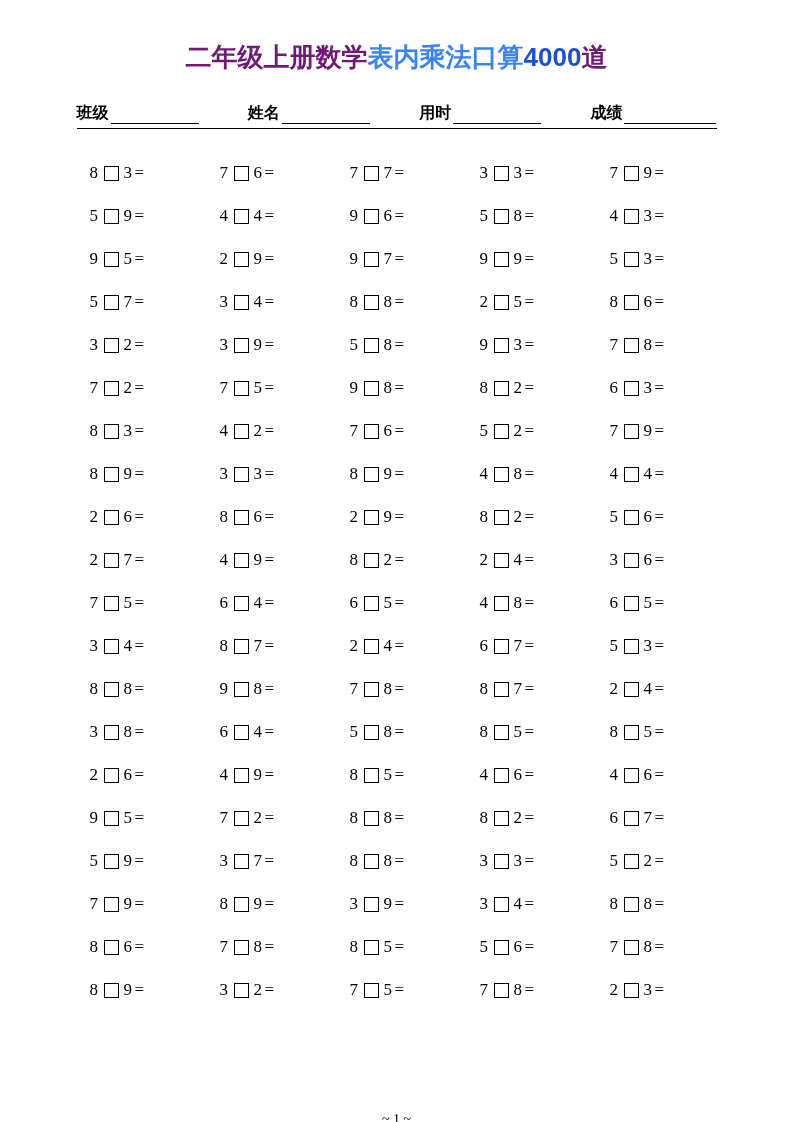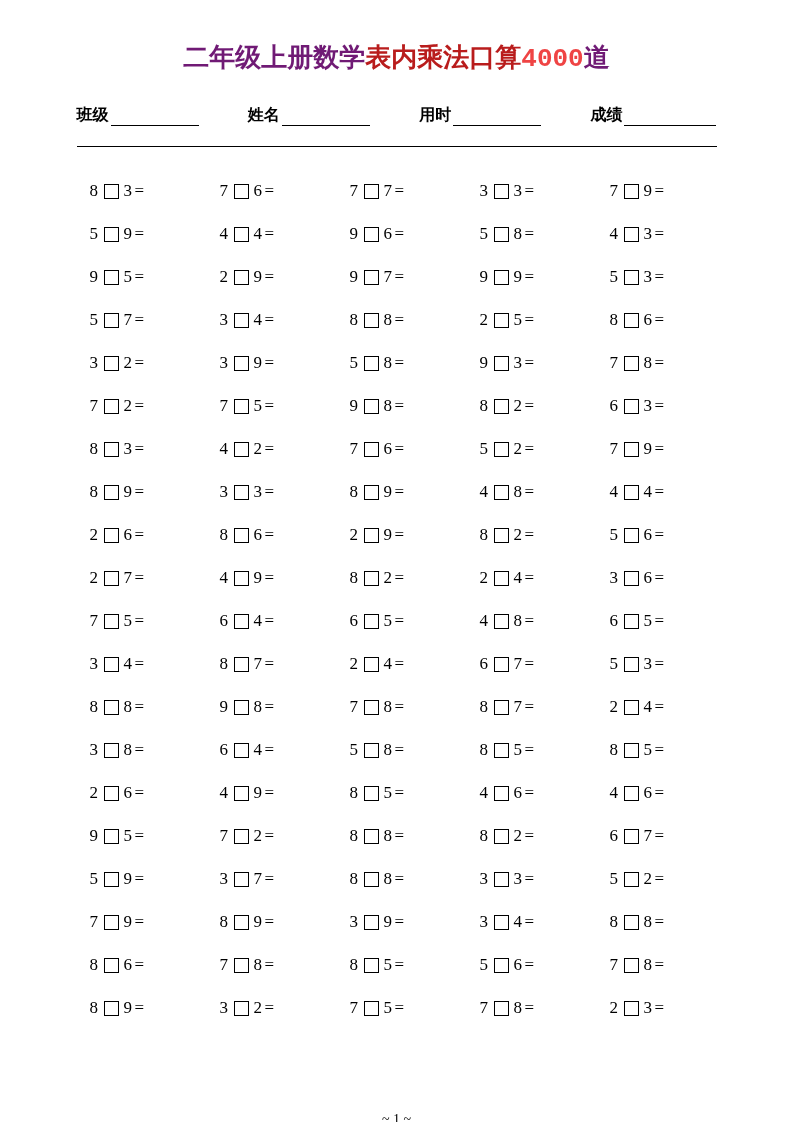--- a/index.html
+++ b/index.html
@@ -29,36 +29,36 @@
     font-weight: bold;
     letter-spacing: 0px;
     margin-top: 42px;
     line-height: 1.2;
     white-space: nowrap;
   }
   .title .seg-black {
     color: #701a75;
   }
   .title .seg-red {
-    color: #b91c1c;
+    color: #3b82f6;
   }
   .title .seg-num {
-    color: #ef4444;
-    font-family: Liberation Mono, monospace;
+    color: #1d4ed8;
+    font-family: Liberation Sans, sans-serif;
   }
   
   .info-row {
     margin: 30px auto 0 auto;
     width: 640px;
     display: flex;
     align-items: flex-end;
     justify-content: space-between;
     font-size: 16px;
     font-weight: bold;
-    padding-bottom: 20px;
+    padding-bottom: 4px;
     border-bottom: 1.6px solid #000;
     text-align: center;
   }
   .info-item {
     display: flex;
     align-items: flex-end;
     white-space: nowrap;
   }
   .info-label {
     font-size: 16px;

